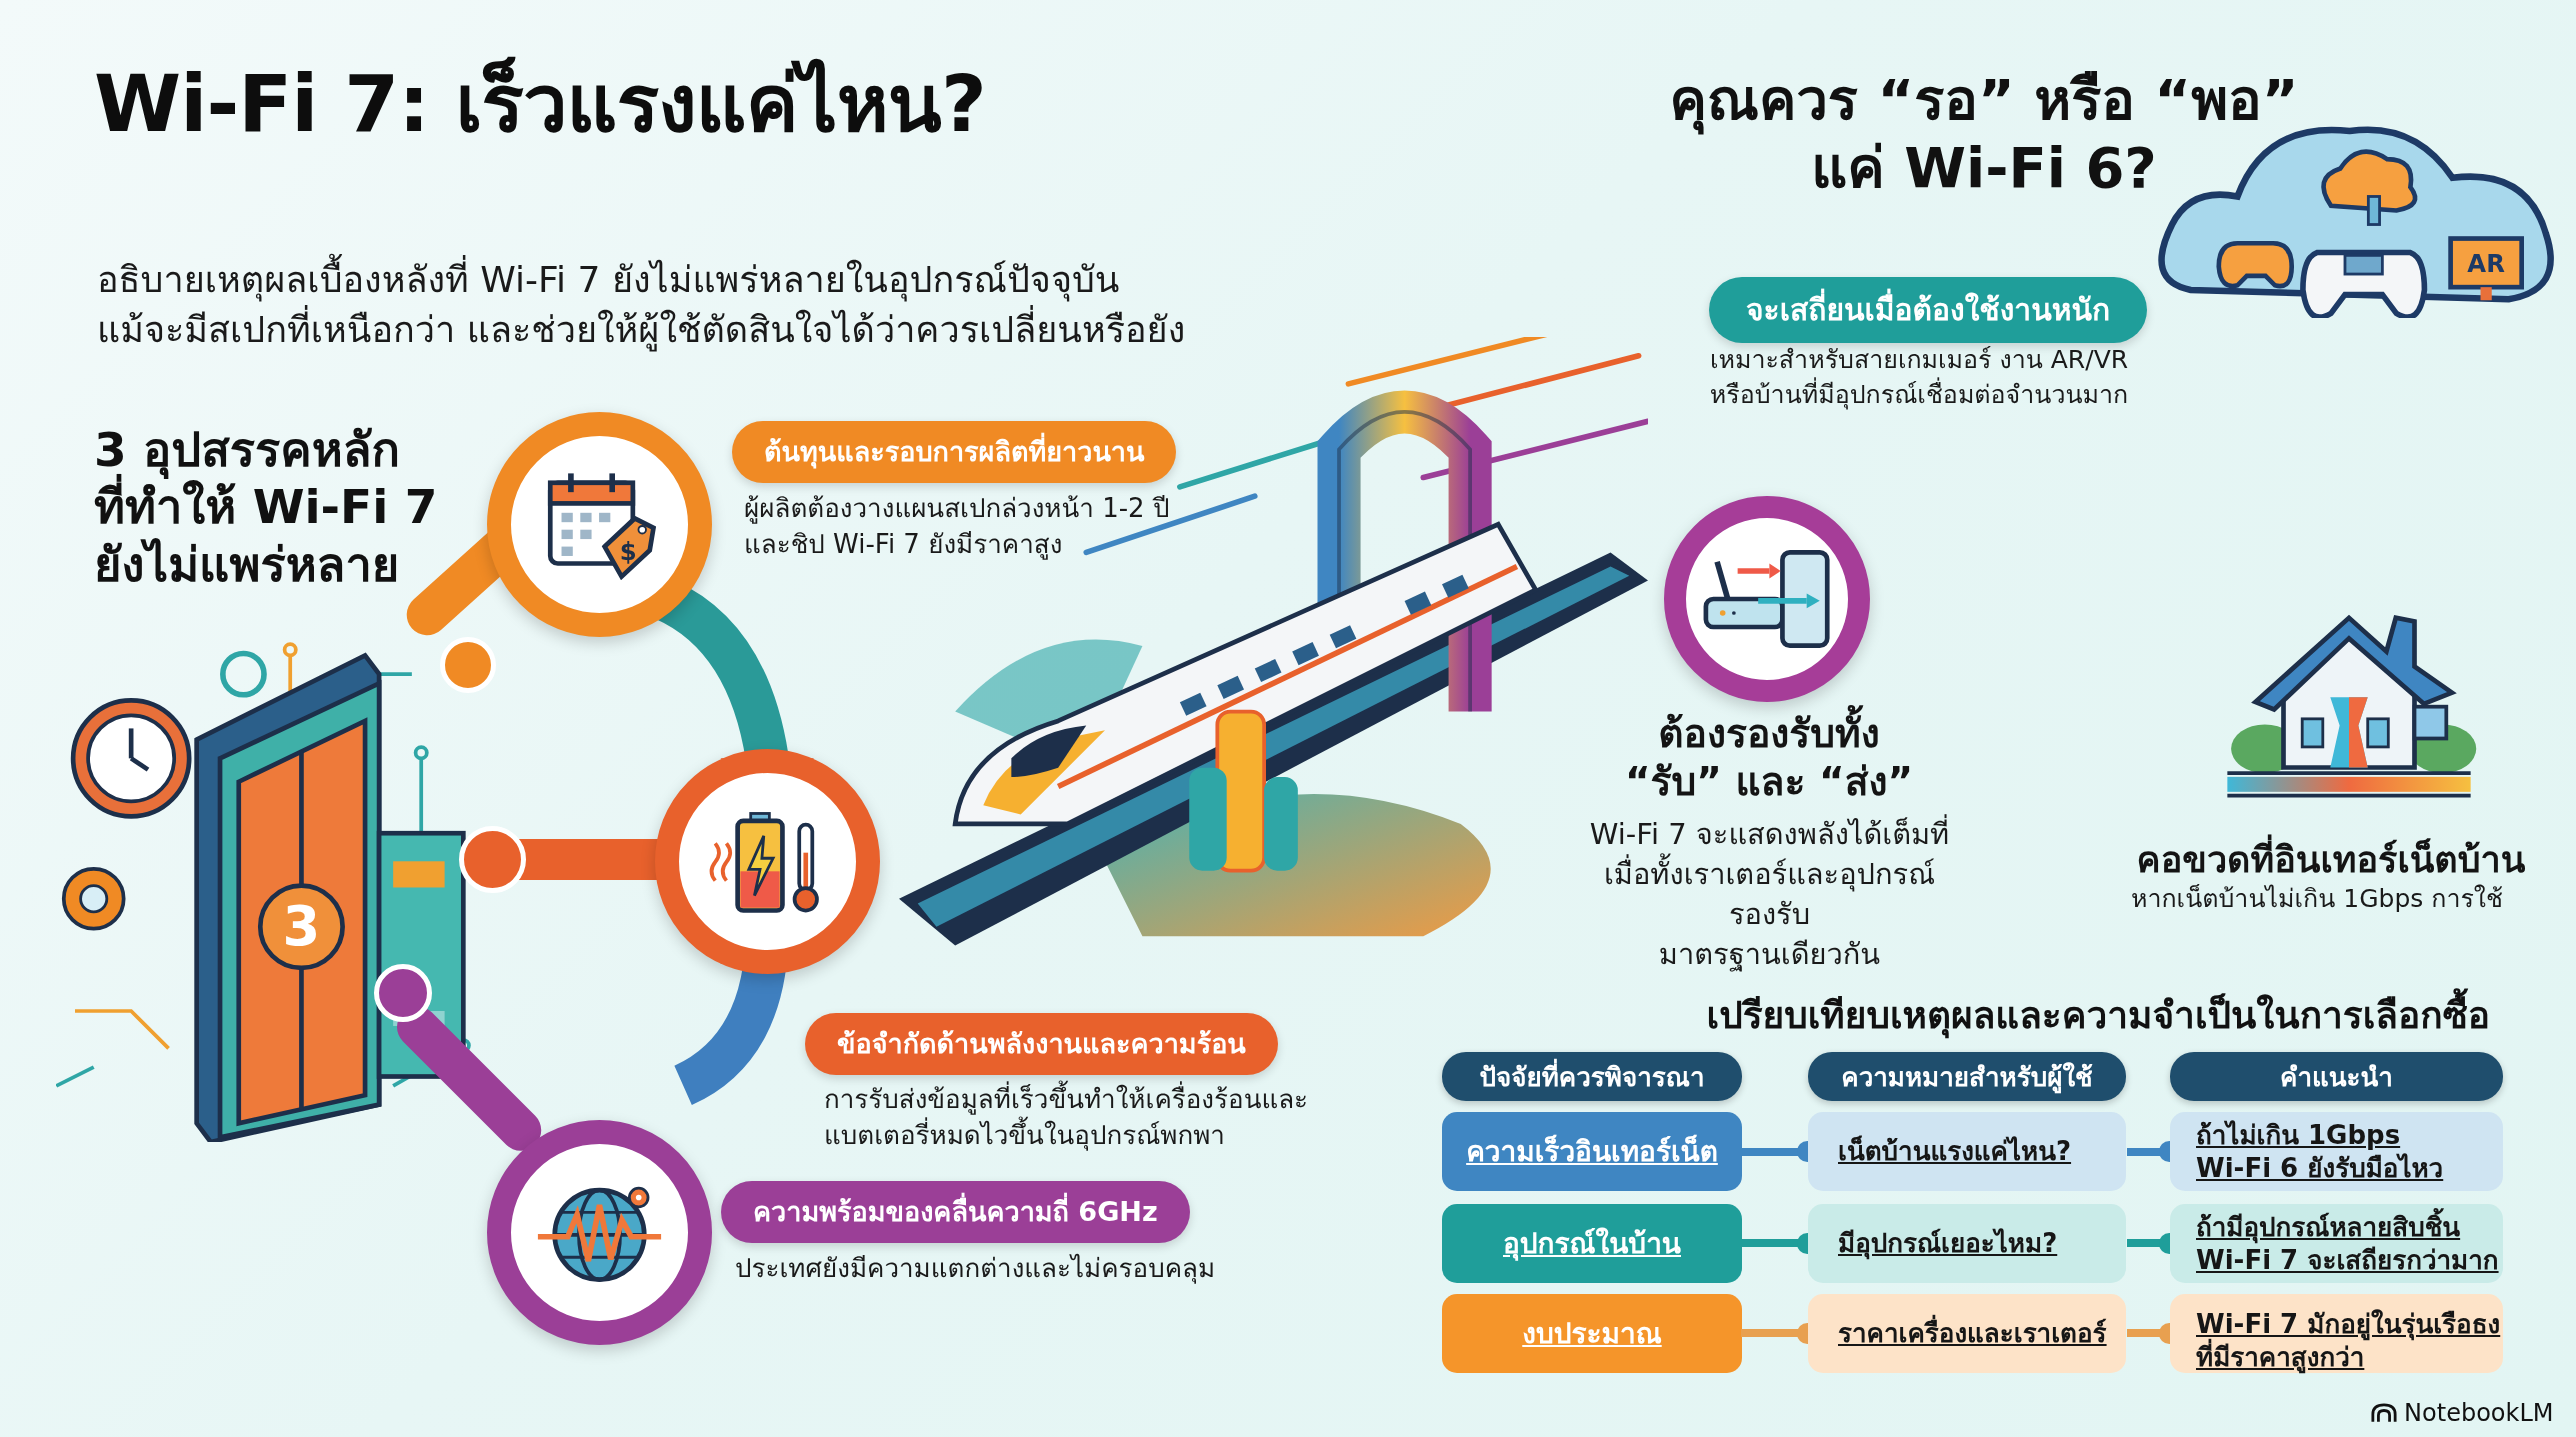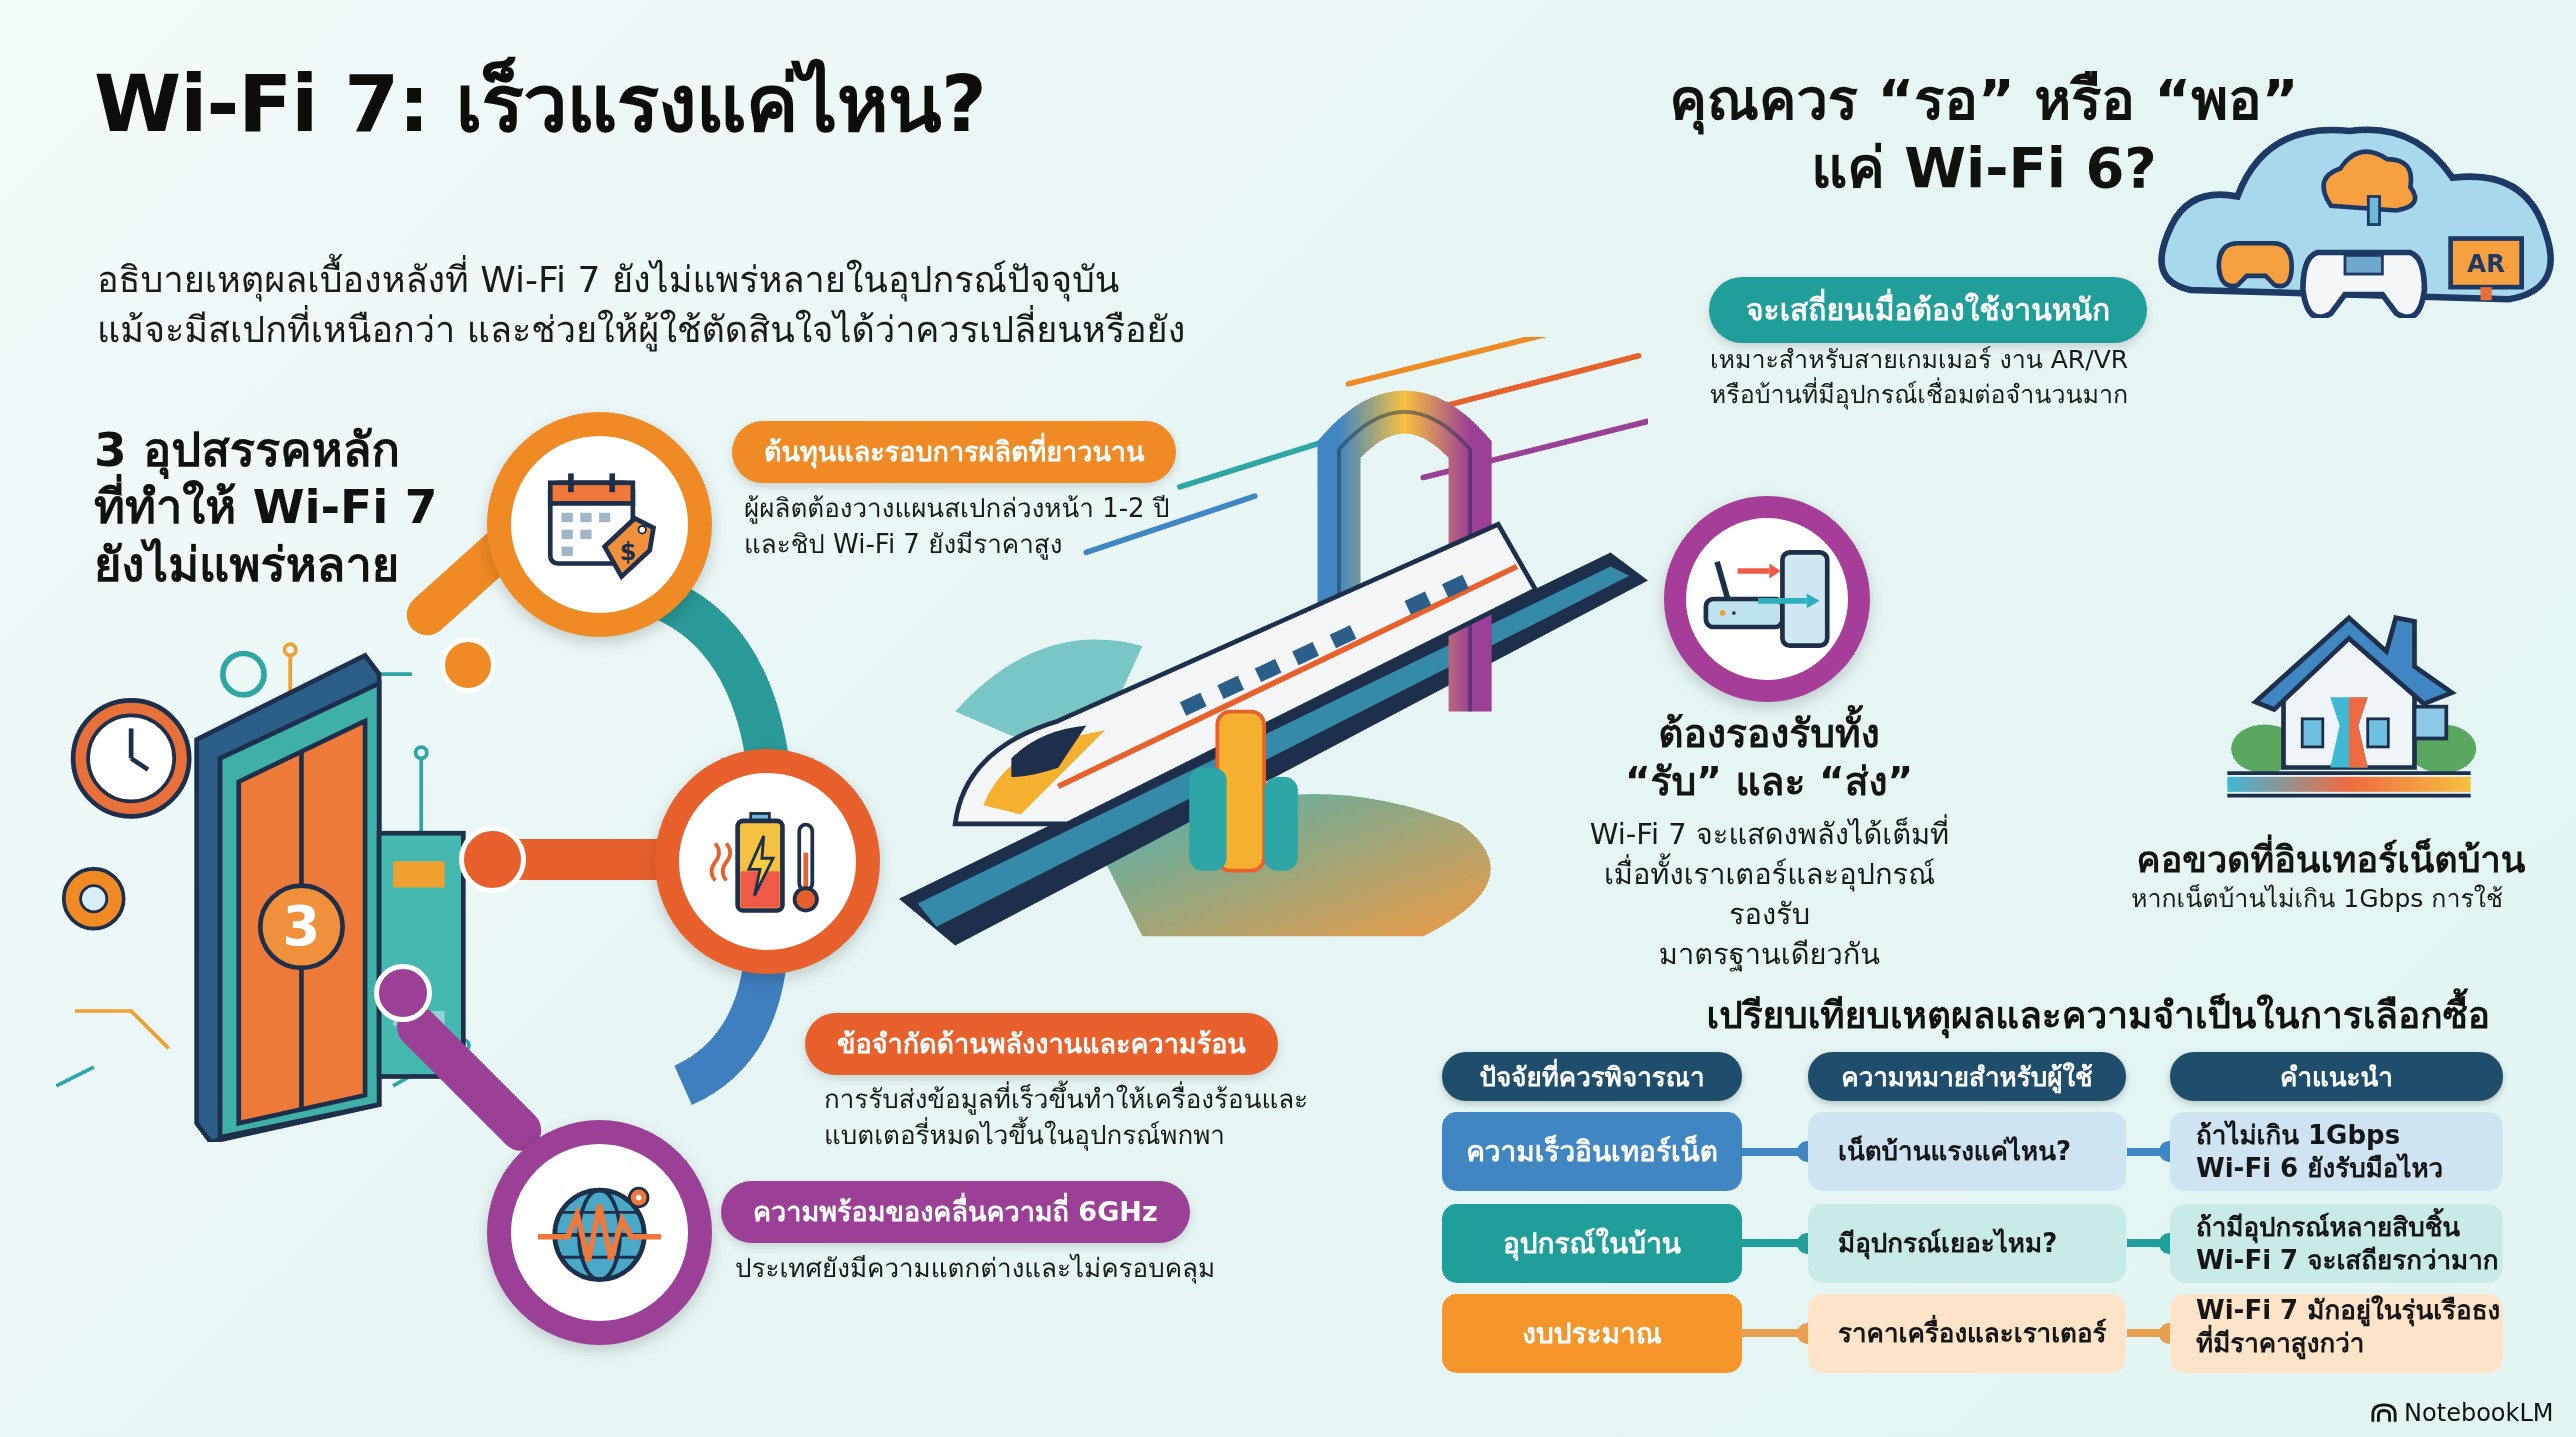--- a/index.html
+++ b/index.html
@@ -47,21 +47,21 @@
     left: 1498px; top: 985px; width: 992px; text-align: right;
     font-size: 37px; font-weight: bold; color: #111;
   }
   .hdr {
     height: 49px; border-radius: 24px; background: #1f4e6d; color: #fff;
     font-size: 26px; font-weight: bold; display: flex; align-items: center; justify-content: center;
     box-shadow: 0 2.8px 7.5px rgba(0,0,0,0.2);
   }
   .cell {
     height: 79px; border-radius: 15px; display: flex; align-items: center;
-    font-size: 26px; font-weight: bold; line-height: 1.25;
+    font-size: 26px; font-weight: bold; line-height: 1.25; text-decoration: underline;
   }
   .cell.factor { color: #fff; justify-content: center; font-size: 28px; }
   .cell.meaning { justify-content: flex-start; padding-left: 30px; color: #161616; }
   .cell.advice { justify-content: flex-start; padding-left: 26px; color: #161616; }
   .dot { width: 20.6px; height: 20.6px; border-radius: 50%; }
   .bar { height: 7.5px; }
 
   .brand { right: 22.5px; bottom: 11.2px; font-size: 24px; color: #111; display:flex; align-items:center; gap:7.5px; }
 </style>
 </head>
@@ -344,21 +344,21 @@
   <div>ถ้ามีอุปกรณ์หลายสิบชิ้น</div>
   <div>Wi-Fi 7 จะเสถียรกว่ามาก</div>
 </div>
 
 <div class="abs cell factor" style="left:1442px; top:1294px; width:300px; background:#f5952a;">งบประมาณ</div>
 <div class="abs bar" style="left:1741px; top:1329px; width:67px; background:#e8a050;"></div>
 <div class="abs dot" style="left:1797px; top:1323px; background:#e8a050;"></div>
 <div class="abs cell meaning" style="left:1808px; top:1294px; width:318px; background:#fde3c8;">ราคาเครื่องและเราเตอร์</div>
 <div class="abs bar" style="left:2127px; top:1329px; width:43px; background:#e8a050;"></div>
 <div class="abs dot" style="left:2159px; top:1323px; background:#e8a050;"></div>
-<div class="abs cell advice" style="left:2170px; top:1294px; width:333px; background:#fde3c8; flex-direction:column; align-items:flex-start; justify-content:flex-start;">
+<div class="abs cell advice" style="left:2170px; top:1294px; width:333px; background:#fde3c8; flex-direction:column; align-items:flex-start; justify-content:flex-end;">
   <div>Wi-Fi 7 มักอยู่ในรุ่นเรือธง</div>
   <div>ที่มีราคาสูงกว่า</div>
 </div>
 
 <div class="abs brand">
   <svg width="26" height="20.6" viewBox="0 0 28 22">
     <path d="M2 20 V12 Q2 2 14 2 Q26 2 26 12 V20" fill="none" stroke="#111" stroke-width="3"></path>
     <path d="M8 20 V13 Q8 8 14 8 Q20 8 20 13 V20" fill="none" stroke="#111" stroke-width="3"></path>
   </svg>
   <span>NotebookLM</span>

